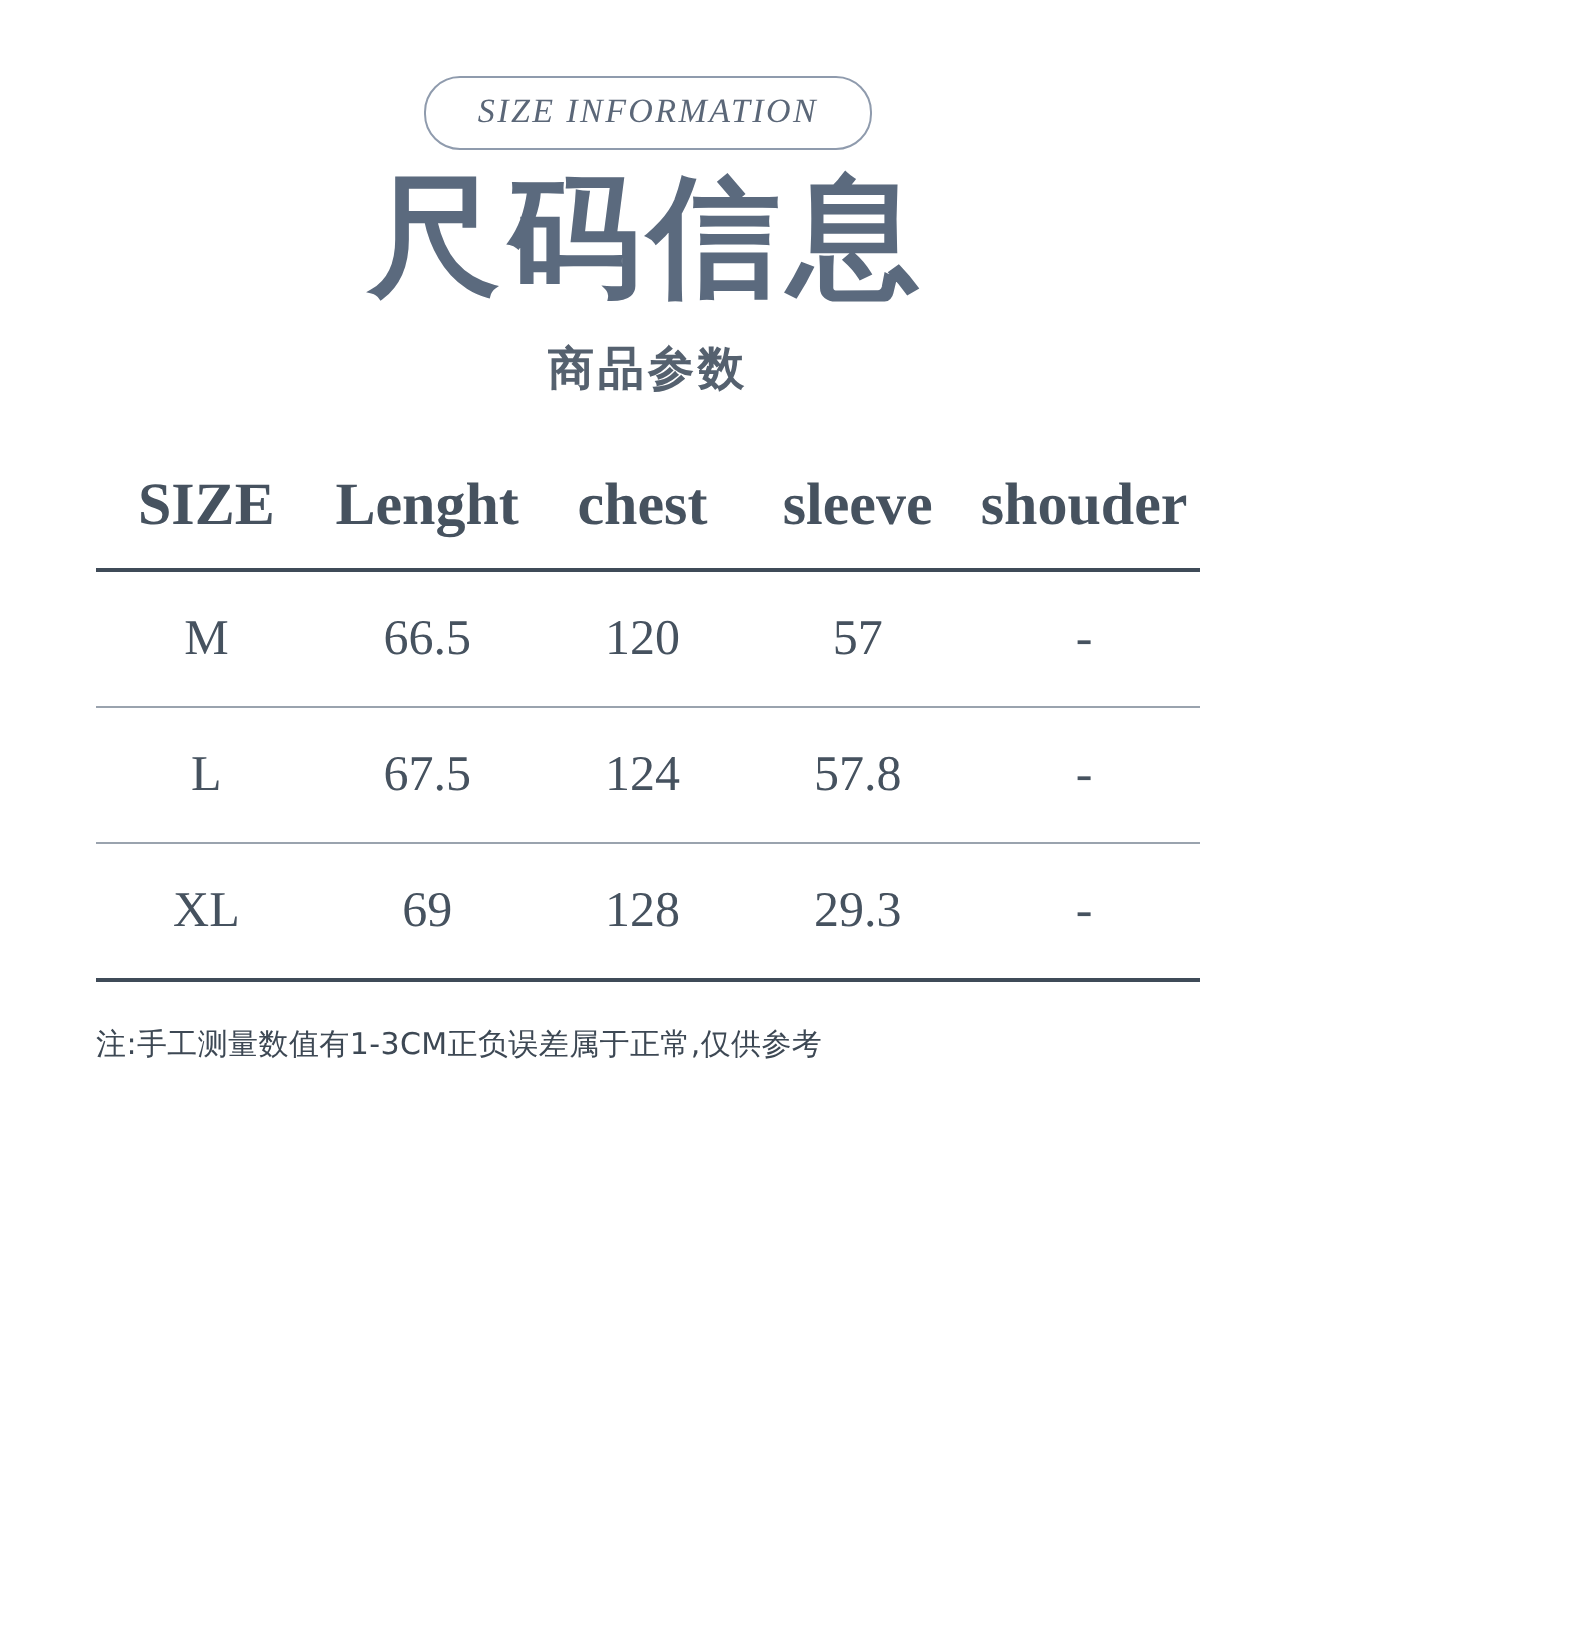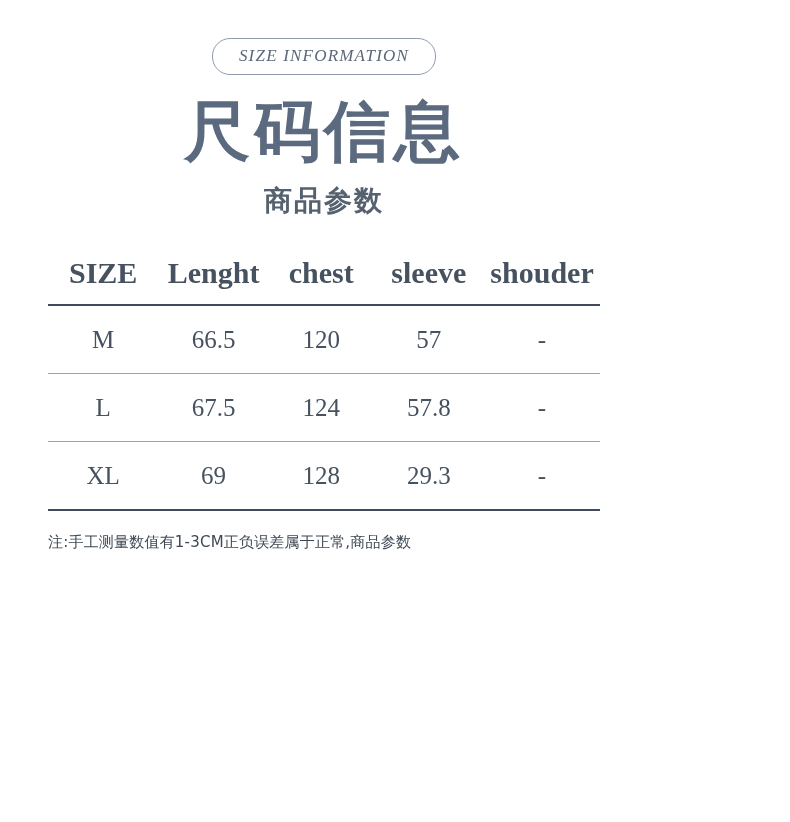--- a/index.html
+++ b/index.html
@@ -32,31 +32,31 @@
     border-radius: 18px;
     padding: 7px 26px 8px 26px;
     font-size: 17px;
     font-style: italic;
     letter-spacing: 1.2px;
     color: #5b6778;
     font-family: "Liberation Serif", serif;
     font-weight: 400;
   }
   .title-cn {
-    margin-top: 22px;
+    margin-top: 9px;
     font-size: 66px;
     font-weight: bold;
     letter-spacing: 4px;
     color: #5b6a7e;
     font-family: "DejaVu Sans", sans-serif;
     line-height: 1.05;
   }
   .subtitle-cn {
     margin-top: 16px;
-    font-size: 28px;
+    font-size: 23px;
     font-weight: bold;
     color: #55616f;
     letter-spacing: 2px;
     font-family: "DejaVu Sans", sans-serif;
   }
 
   
   .table-wrap {
     margin: 30px 48px 0 48px;
   }
@@ -154,15 +154,15 @@
           <td>XL</td>
           <td>69</td>
           <td>128</td>
           <td>29.3</td>
           <td>-</td>
         </tr>
       </tbody>
     </table>
   </div>
 
-  <div class="note">注:手工测量数值有1-3CM正负误差属于正常,商品参数</div>
+  <div class="note">注:手工测量数值有1-3CM正负误差属于正常,仅供参考</div>
 
 </div>
 
 </body></html>

